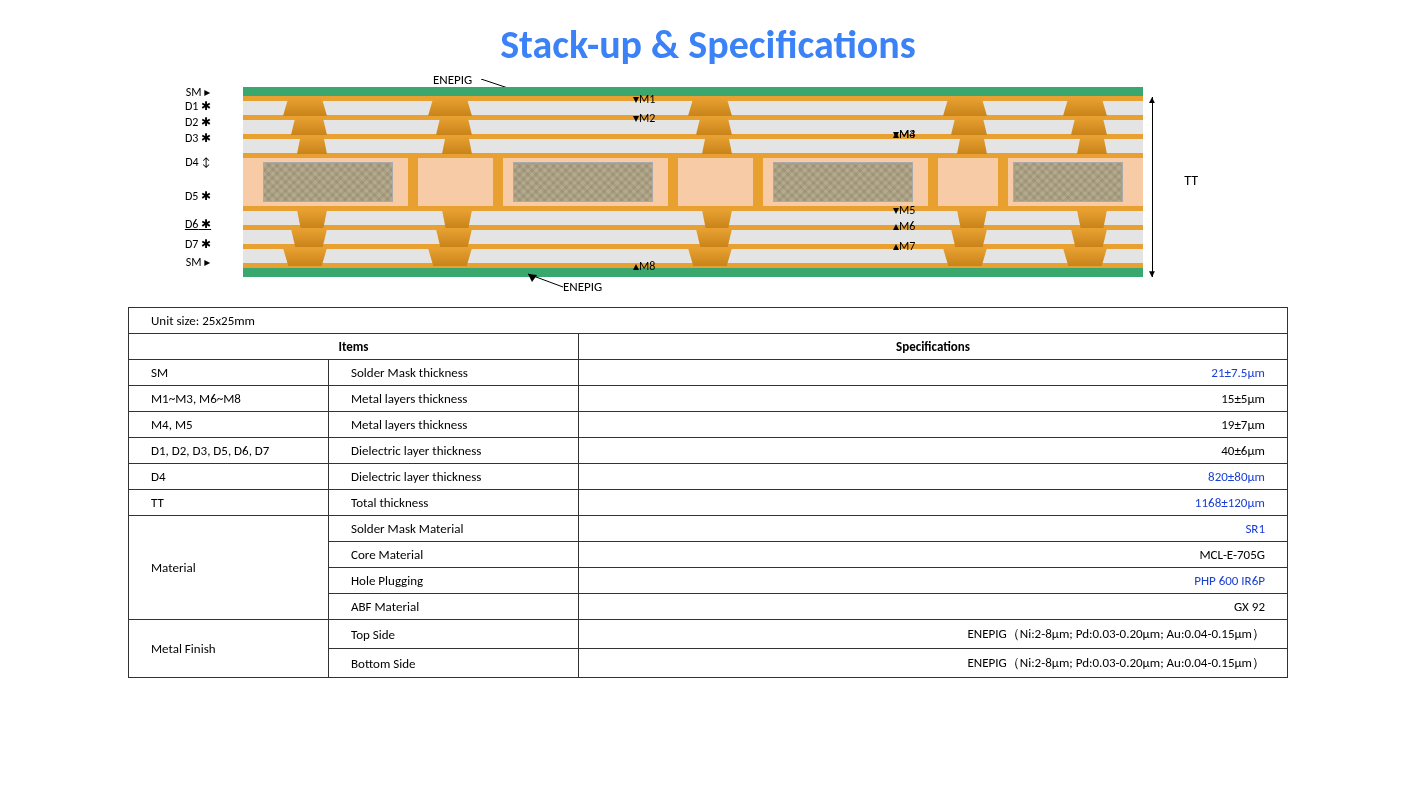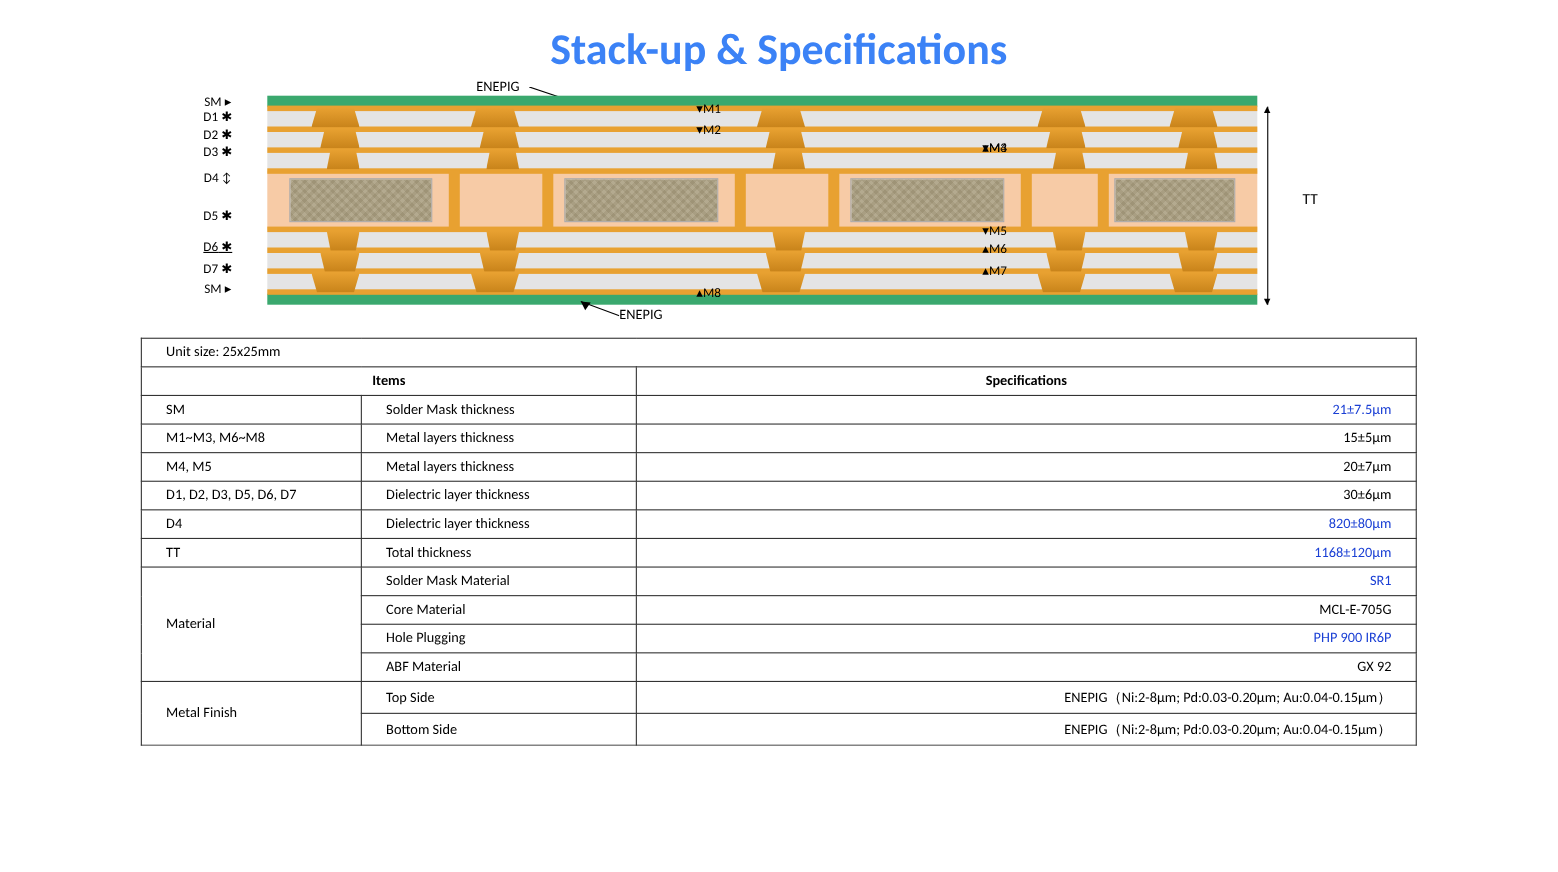--- a/index.html
+++ b/index.html
@@ -161,26 +161,26 @@
     <td class="spec-col blue">21±7.5μm</td>
   </tr>
   <tr>
     <td>M1~M3, M6~M8</td>
     <td>Metal layers thickness</td>
     <td class="spec-col">15±5μm</td>
   </tr>
   <tr>
     <td>M4, M5</td>
     <td>Metal layers thickness</td>
-    <td class="spec-col">20±7μm</td>
+    <td class="spec-col">19±7μm</td>
   </tr>
   <tr>
     <td>D1, D2, D3, D5, D6, D7</td>
     <td>Dielectric layer thickness</td>
-    <td class="spec-col">30±6μm</td>
+    <td class="spec-col">40±6μm</td>
   </tr>
   <tr>
     <td>D4</td>
     <td>Dielectric layer thickness</td>
     <td class="spec-col blue">820±80μm</td>
   </tr>
   <tr>
     <td>TT</td>
     <td>Total thickness</td>
     <td class="spec-col blue">1168±120μm</td>
@@ -189,21 +189,21 @@
     <td rowspan="4">Material</td>
     <td>Solder Mask  Material</td>
     <td class="spec-col blue">SR1</td>
   </tr>
   <tr>
     <td>Core Material</td>
     <td class="spec-col">MCL-E-705G</td>
   </tr>
   <tr>
     <td>Hole Plugging</td>
-    <td class="spec-col blue">PHP 900 IR6P</td>
+    <td class="spec-col blue">PHP 600 IR6P</td>
   </tr>
   <tr>
     <td>ABF Material</td>
     <td class="spec-col">GX 92</td>
   </tr>
   <tr>
     <td rowspan="2">Metal Finish</td>
     <td>Top Side</td>
     <td class="spec-col">ENEPIG（Ni:2-8μm; Pd:0.03-0.20μm; Au:0.04-0.15μm）</td>
   </tr>

